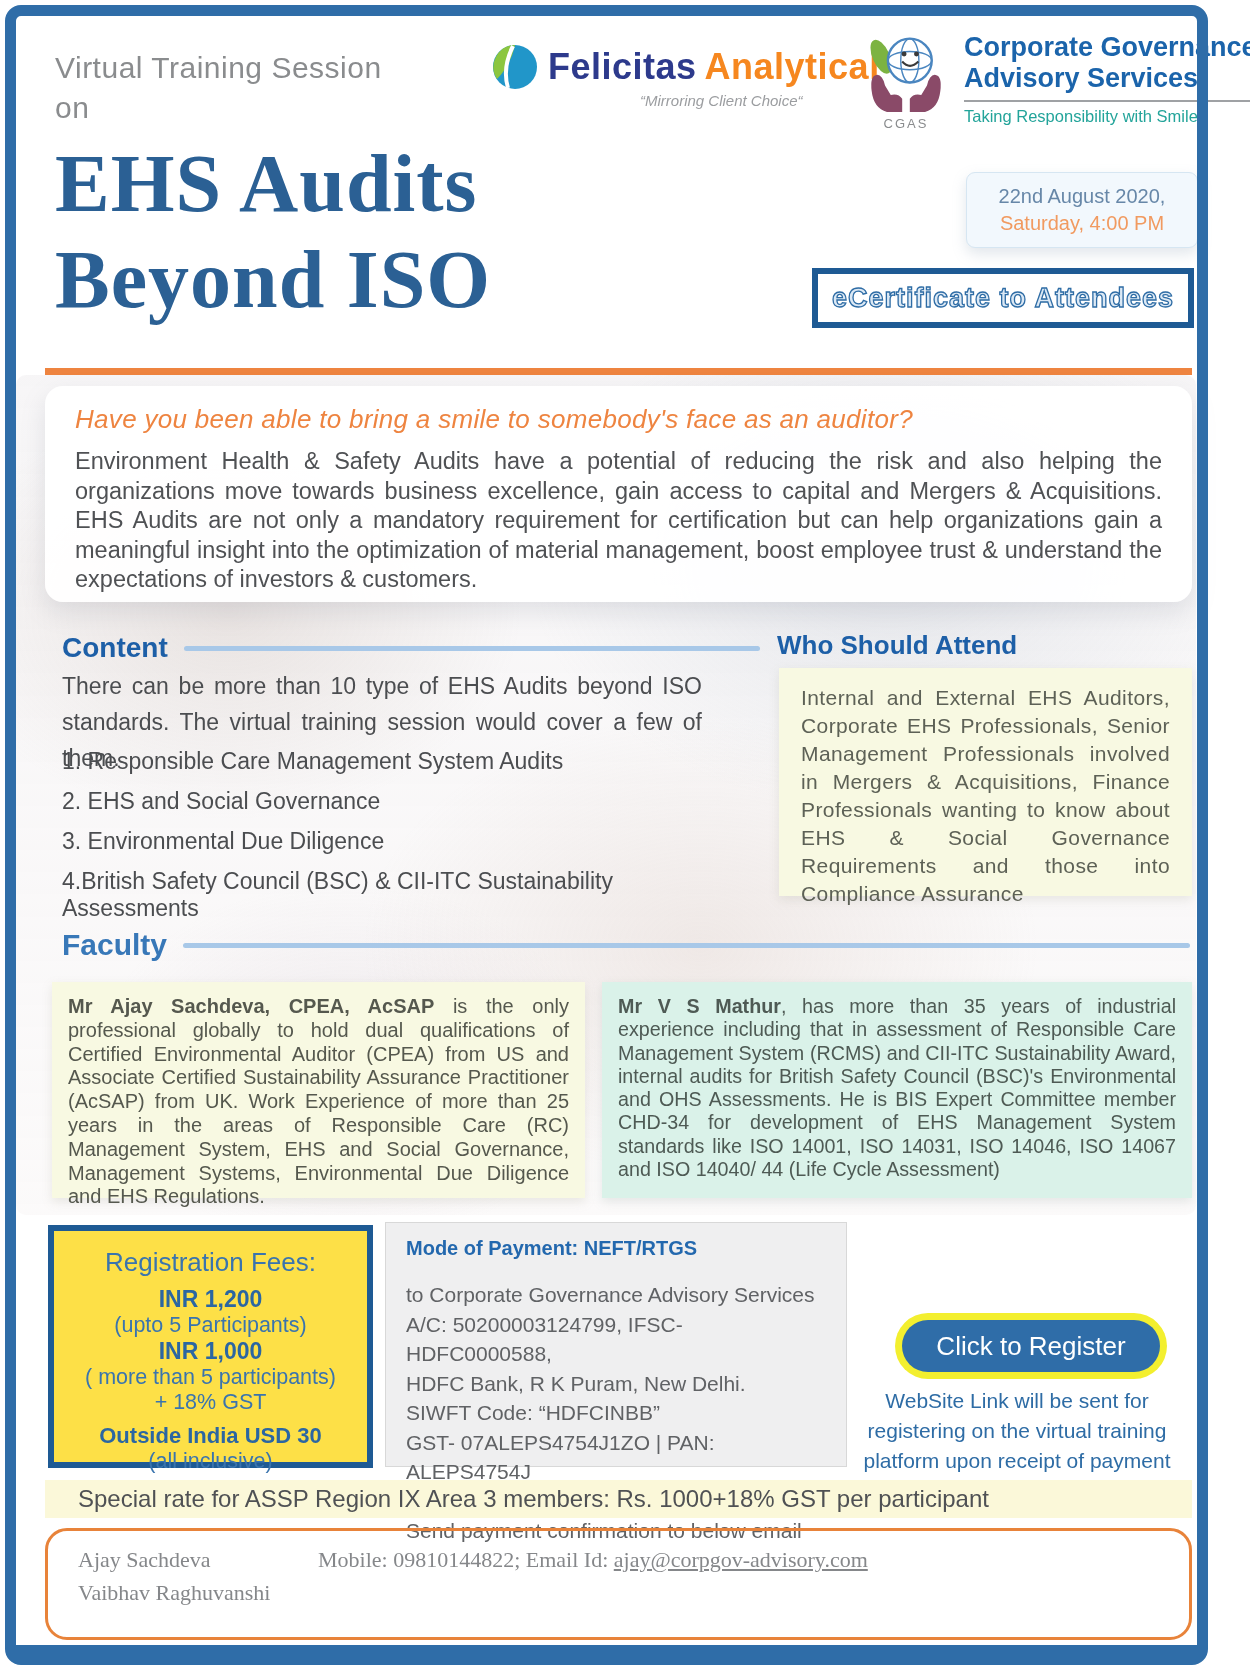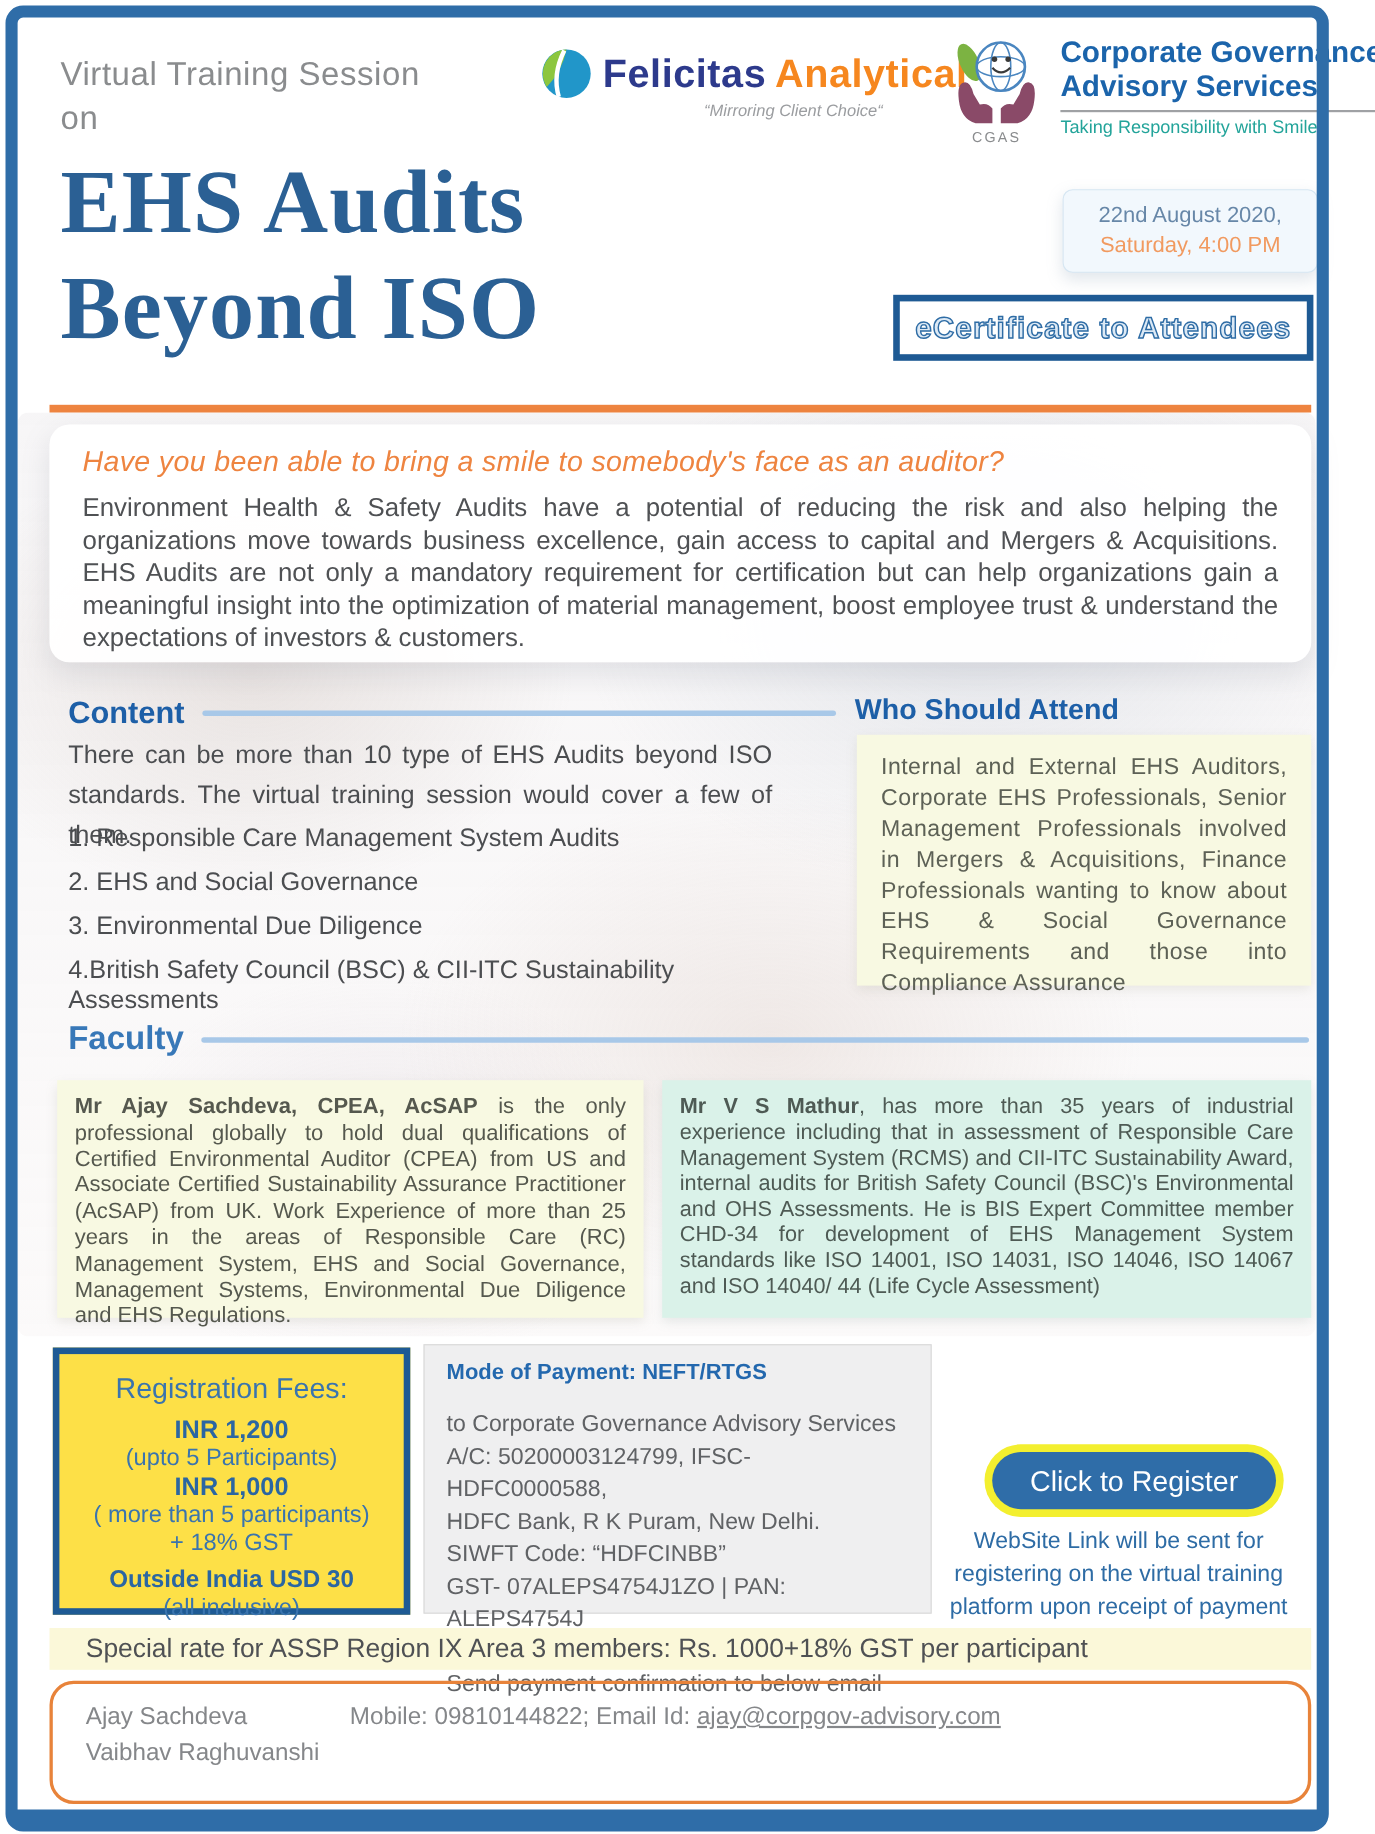--- a/index.html
+++ b/index.html
@@ -110,21 +110,21 @@
   }
   .reg-note { left:862px; top:1386px; width:310px; text-align:center; font-size:21px;
               line-height:30px; color:#2e6ca5; z-index:2; }
   
   .special { left:45px; top:1480px; width:1147px; height:38px; background:#fbf8d9;
              display:flex; align-items:center; padding-left:33px; font-size:24px; color:#4f5154; z-index:2; }
   
   .contact { left:45px; top:1528px; width:1147px; height:112px; border:3px solid #e8833a;
              border-radius:22px; padding:12px 0 0 30px; color:#85878a; z-index:2; }
   .contact .c-head { font-size:22px; margin-bottom:8px; }
-  .contact-row { display:flex; font-size:22px; line-height:33px; }
+  .contact-row { display:flex; font-size:22px; line-height:33px;font-family:Liberation Serif, serif; }
   .c-name { width:240px; }
   .c-email { color:#85878a; text-decoration:underline; }
 </style>
 </head>
 <body>
 
 <div class="abs photo-bg"></div>
 <div class="abs frame"></div>
 
 <div class="abs kicker z">

